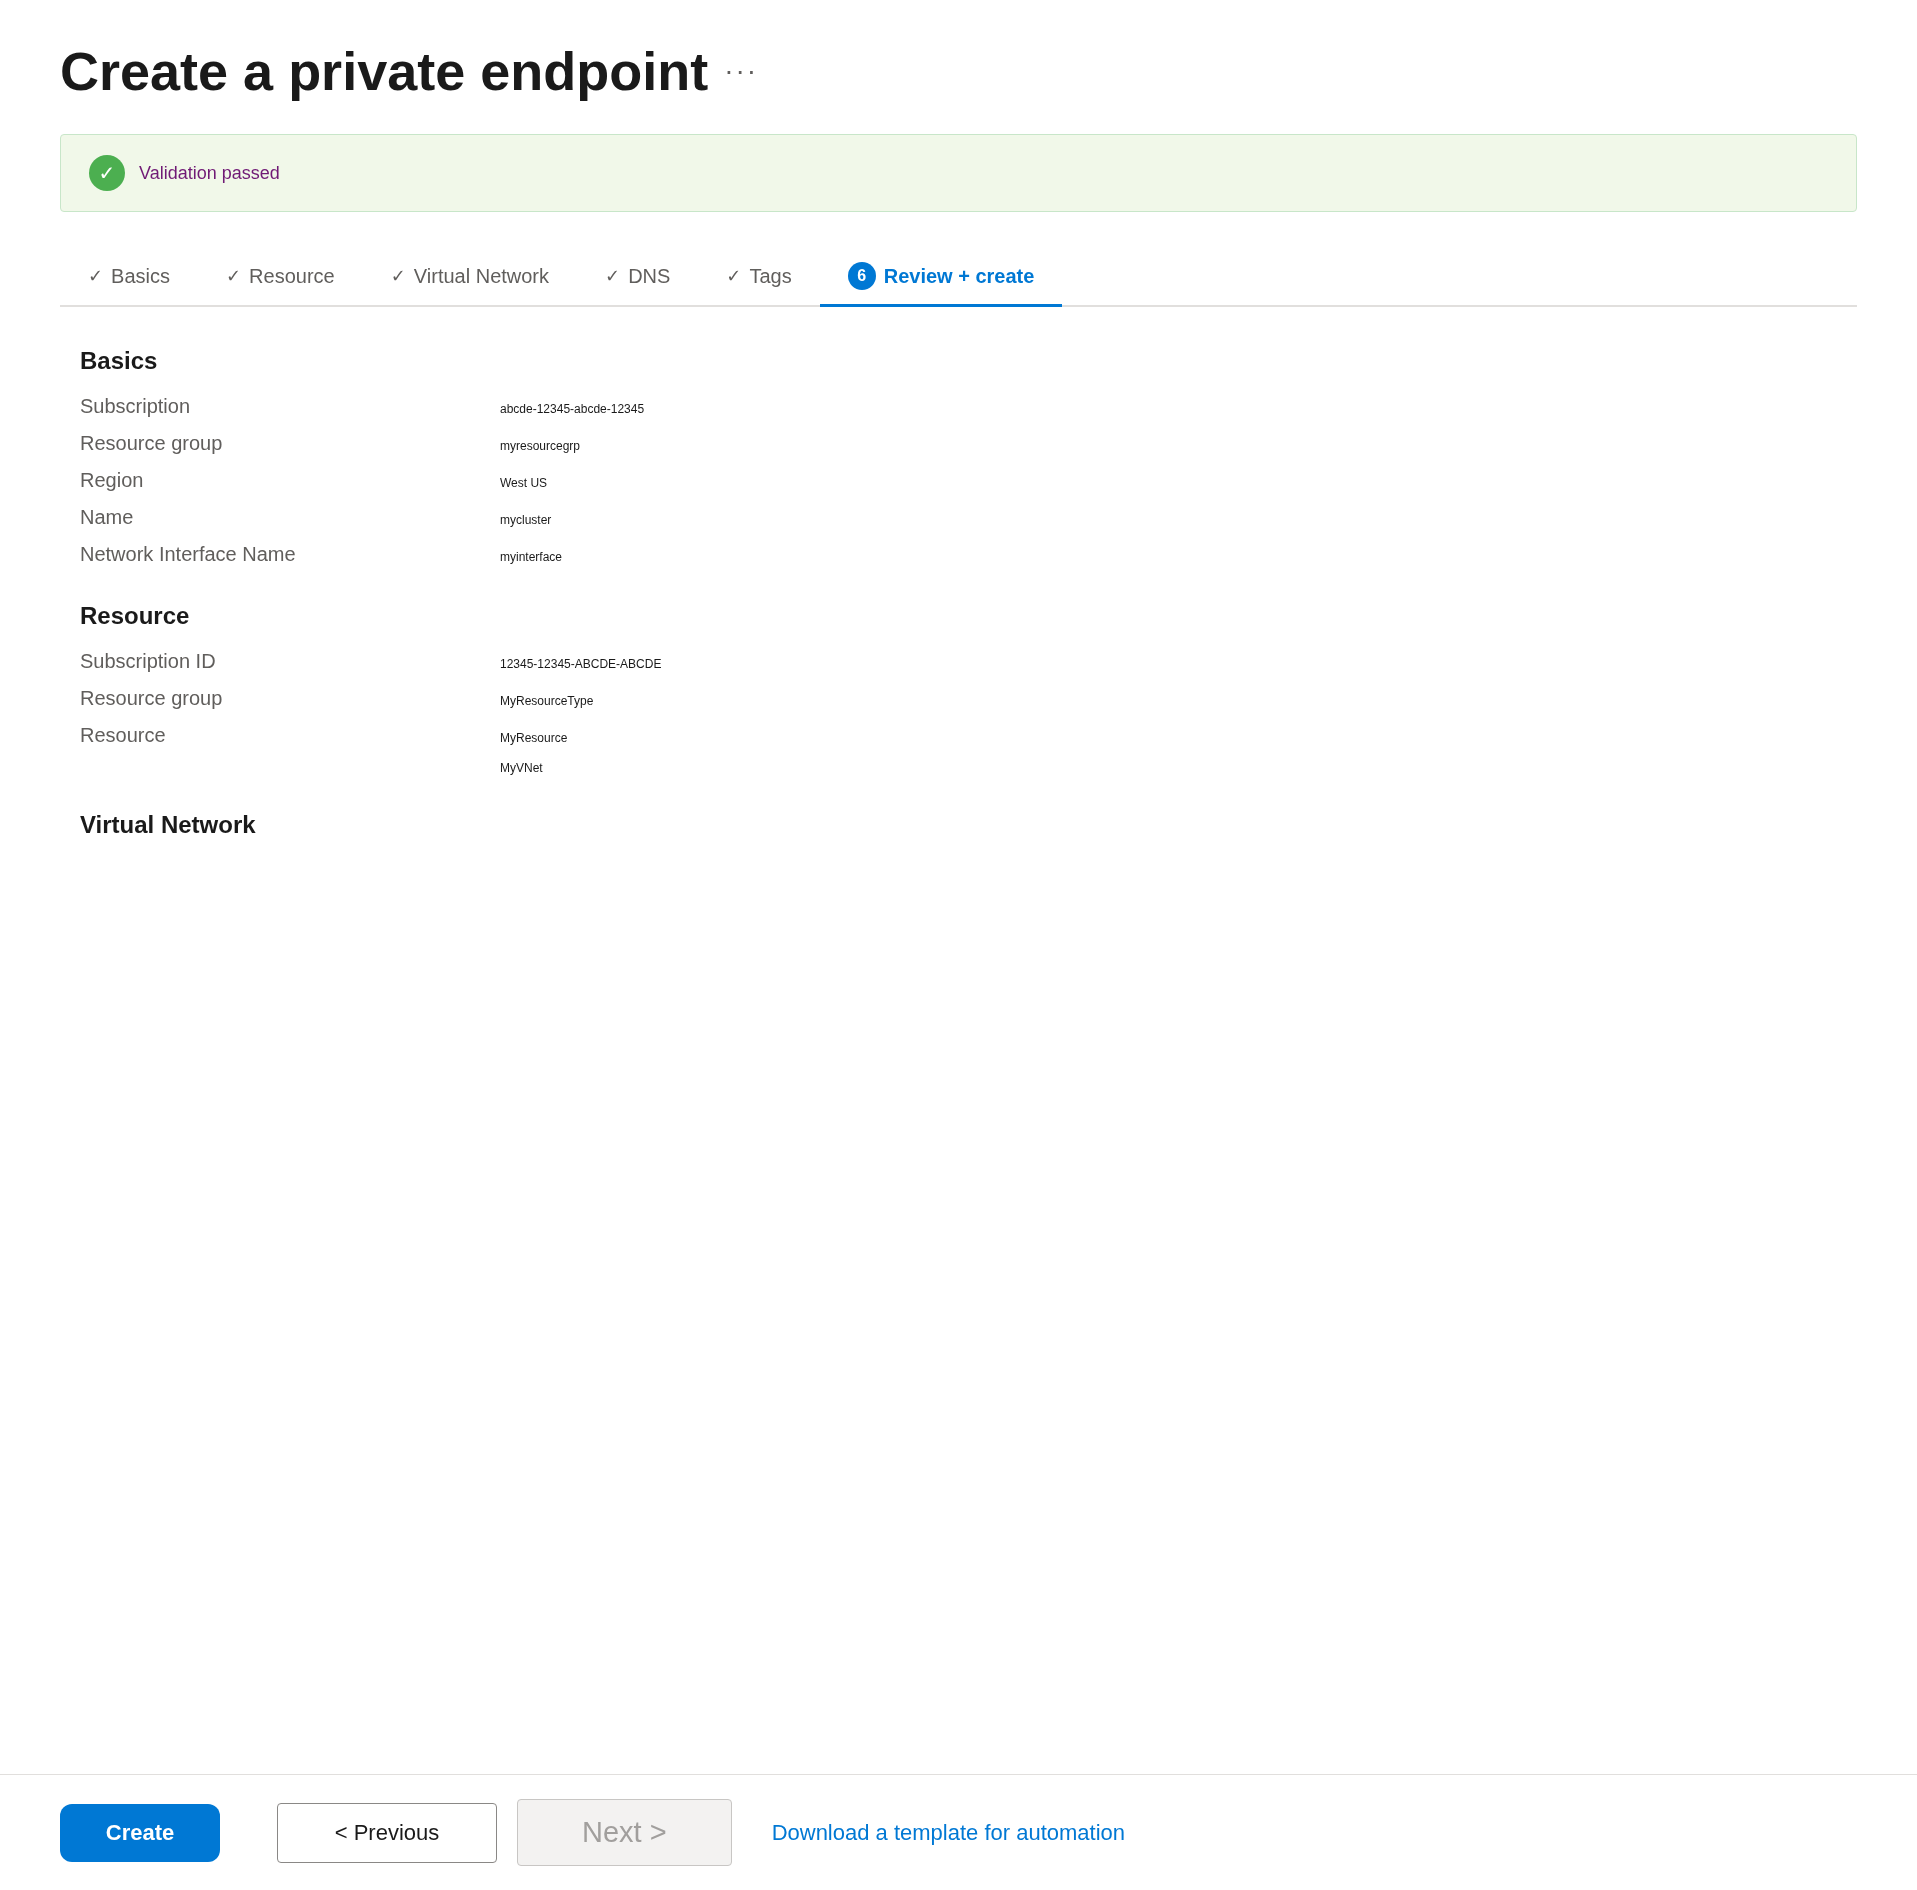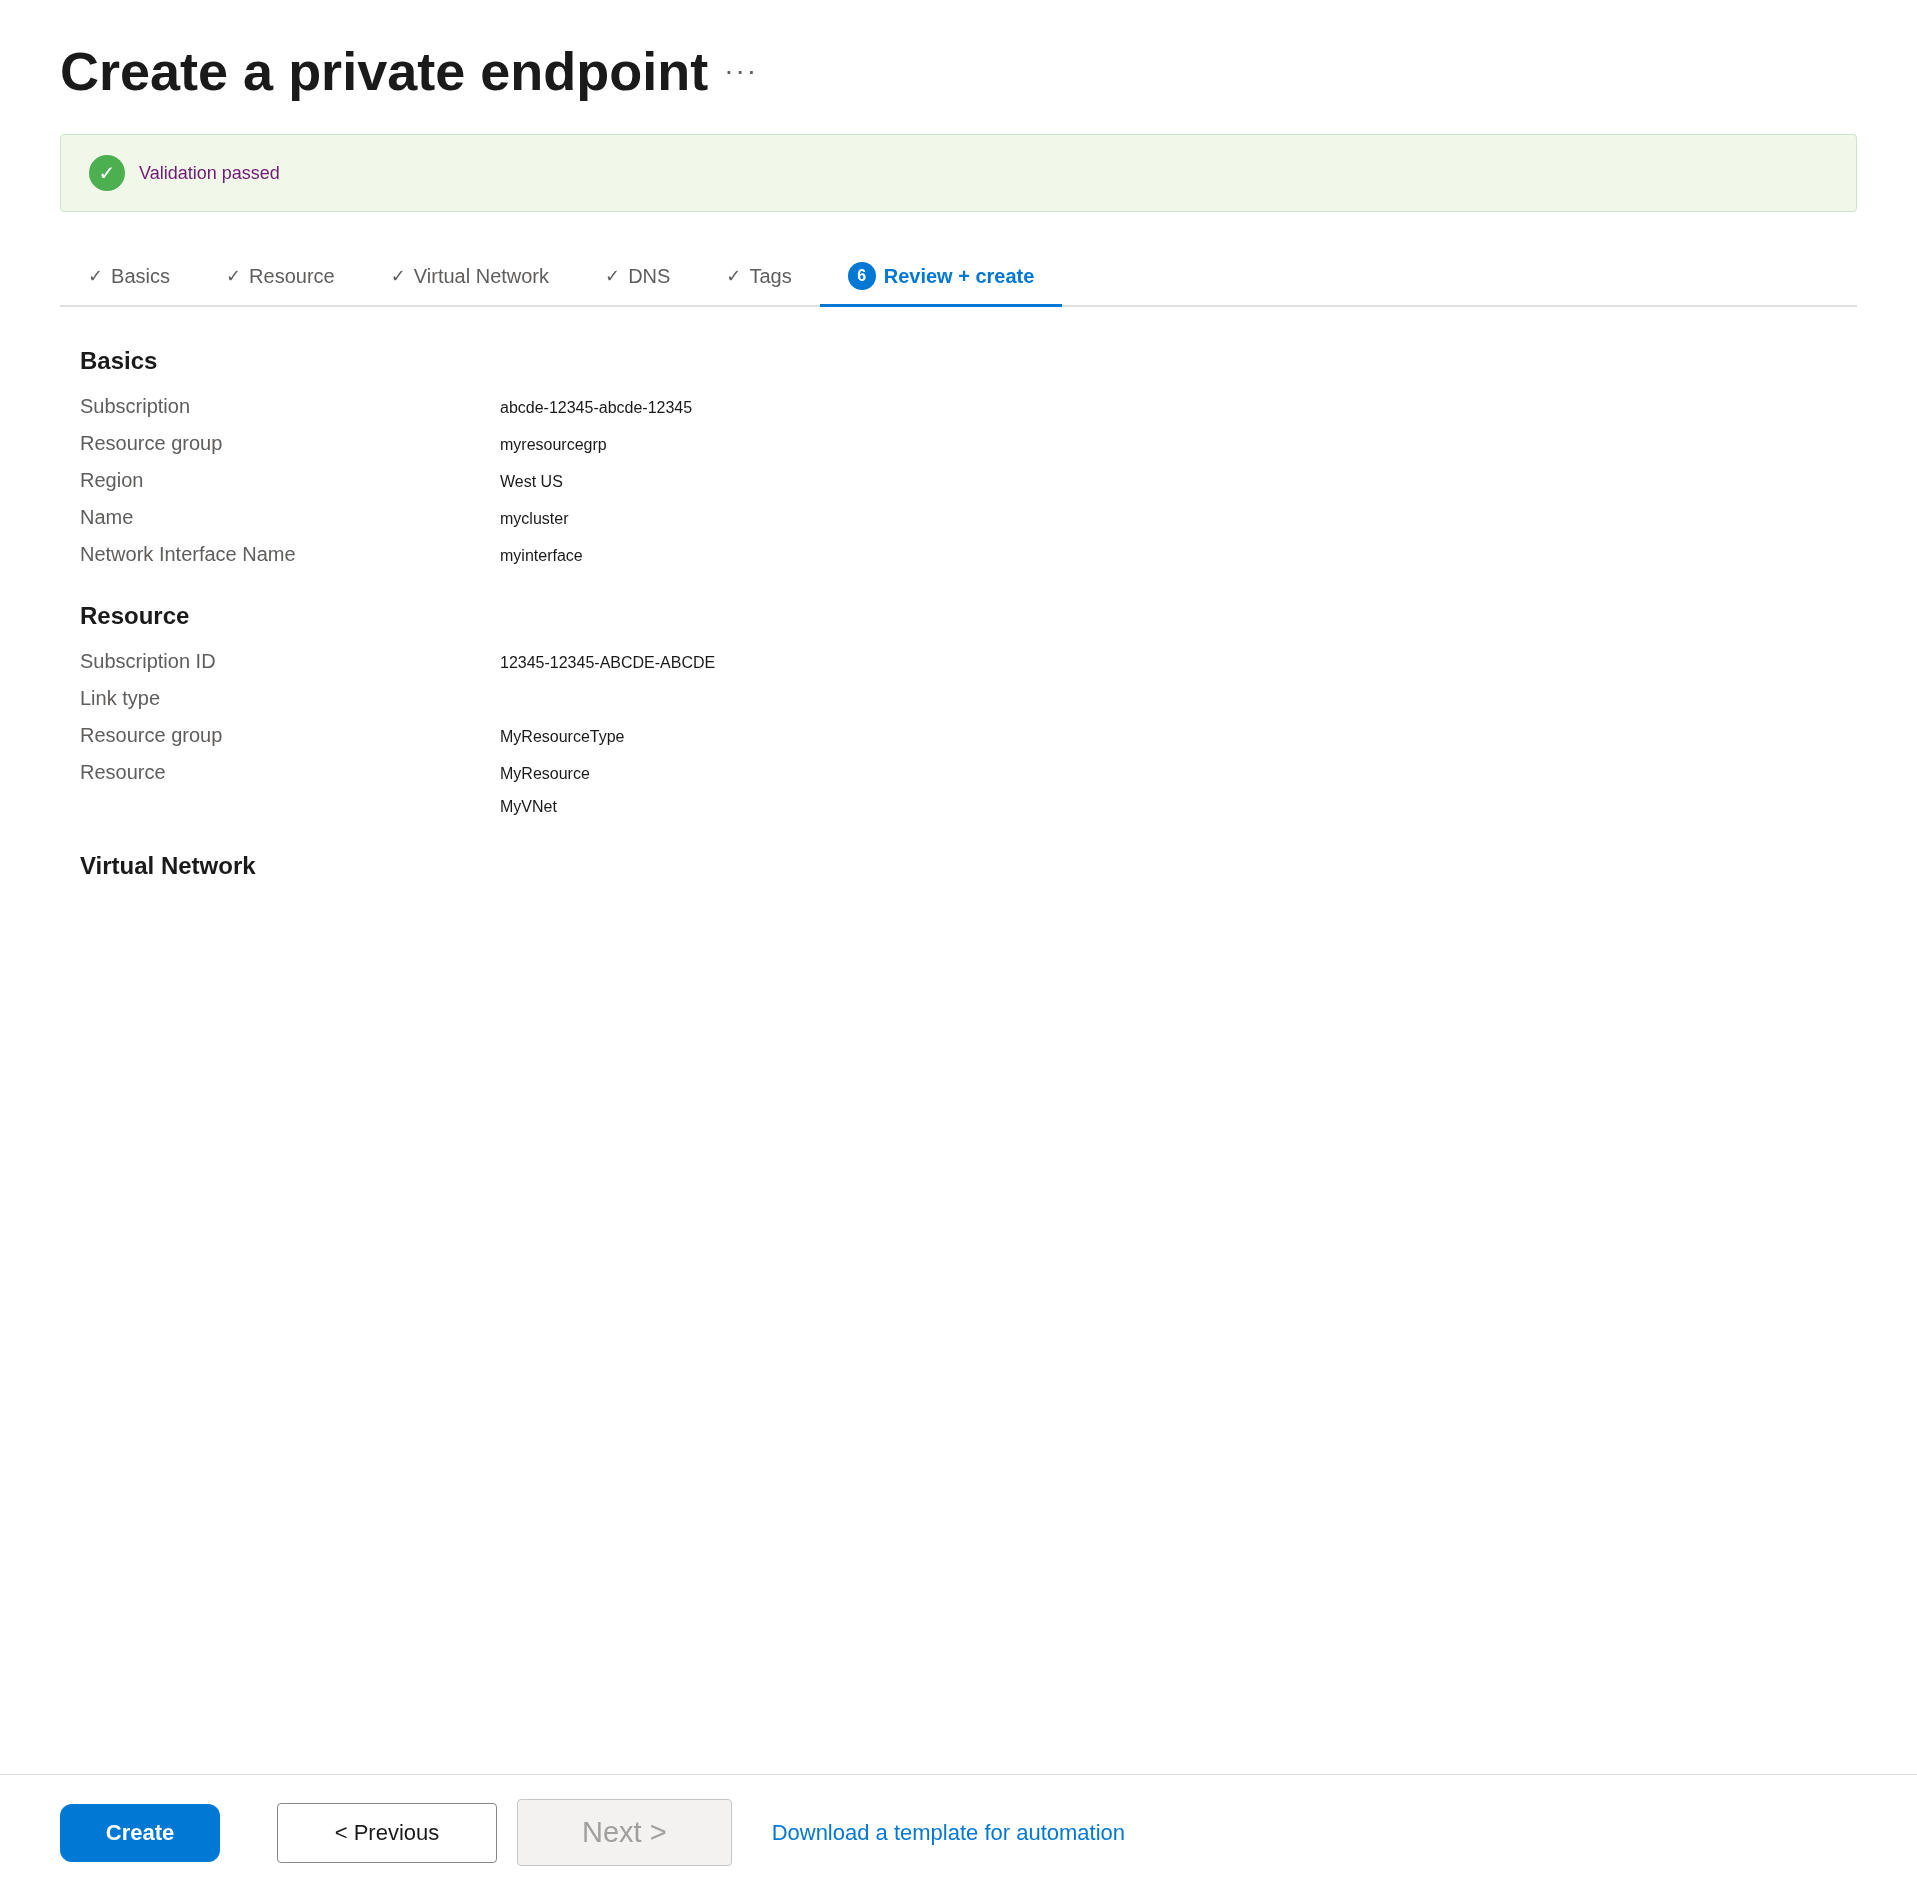--- a/index.html
+++ b/index.html
@@ -115,21 +115,21 @@
       align-items: baseline;
       margin-bottom: 14px;
     }
     .field-label {
       width: 420px;
       font-size: 20px;
       color: #605e5c;
       flex-shrink: 0;
     }
     .field-value {
-      font-size: 16px;
+      font-size: 12px;
       color: #1a1a1a;
     }
     .section-gap {
       margin-bottom: 36px;
     }
     .footer {
       position: fixed;
       bottom: 0;
       left: 0;
       right: 0;
@@ -253,24 +253,20 @@
       </div>
     </div>
 
     <div class="section-gap">
       <div class="section-title">Resource</div>
       <div class="field-row">
         <span class="field-label">Subscription ID</span>
         <span class="field-value">12345-12345-ABCDE-ABCDE</span>
       </div>
       <div class="field-row">
-        <span class="field-label">Link type</span>
-        <span class="field-value"></span>
-      </div>
-      <div class="field-row">
         <span class="field-label">Resource group</span>
         <span class="field-value">MyResourceType</span>
       </div>
       <div class="field-row">
         <span class="field-label">Resource</span>
         <span class="field-value">MyResource</span>
       </div>
       <div class="field-row">
         <span class="field-label"></span>
         <span class="field-value">MyVNet</span>

